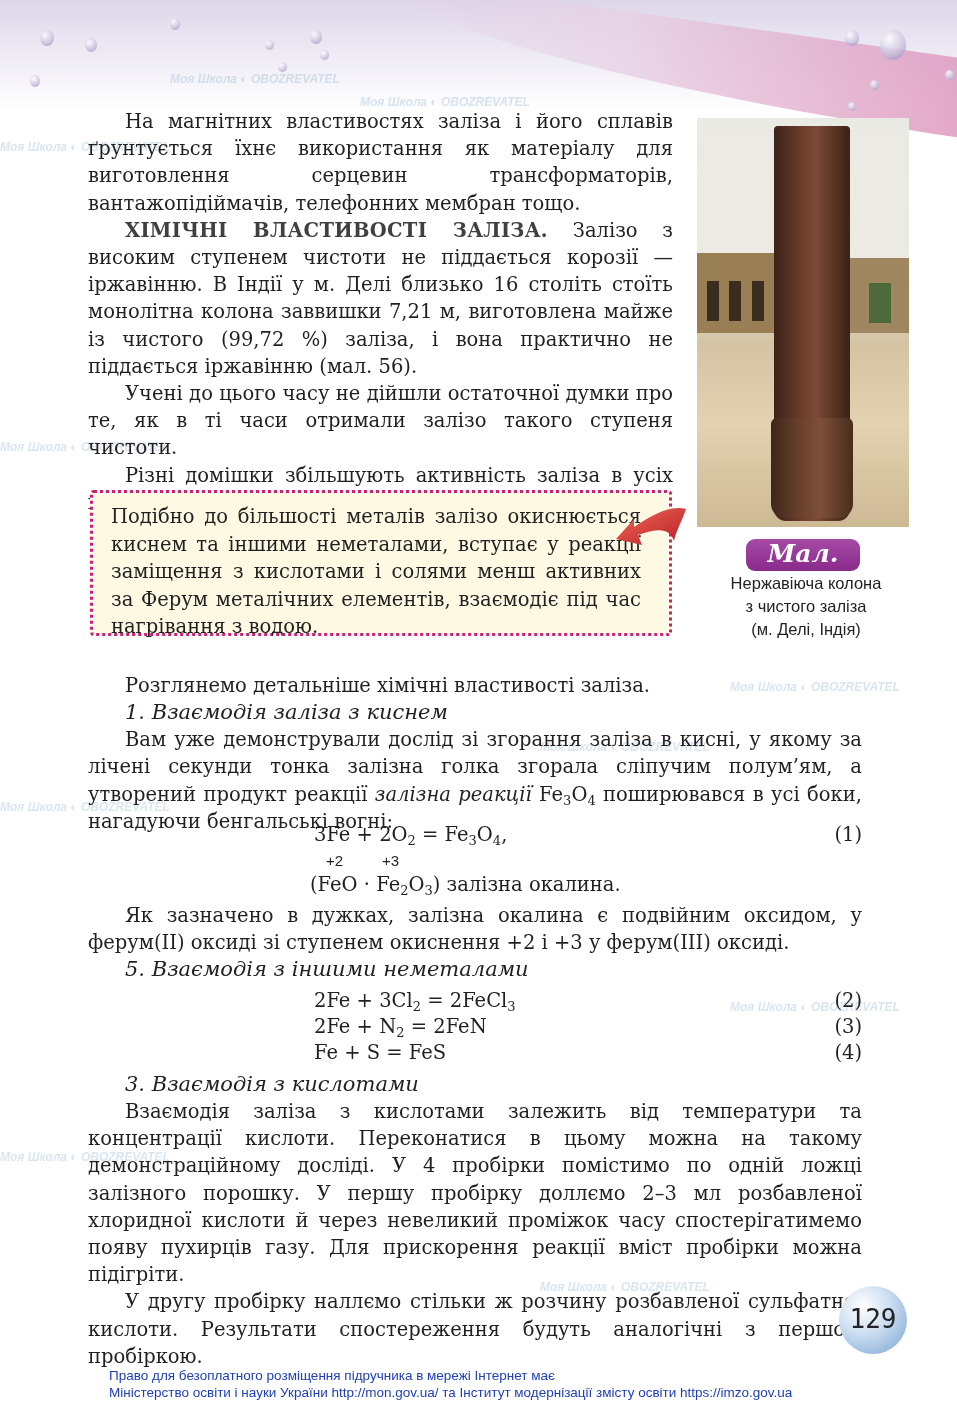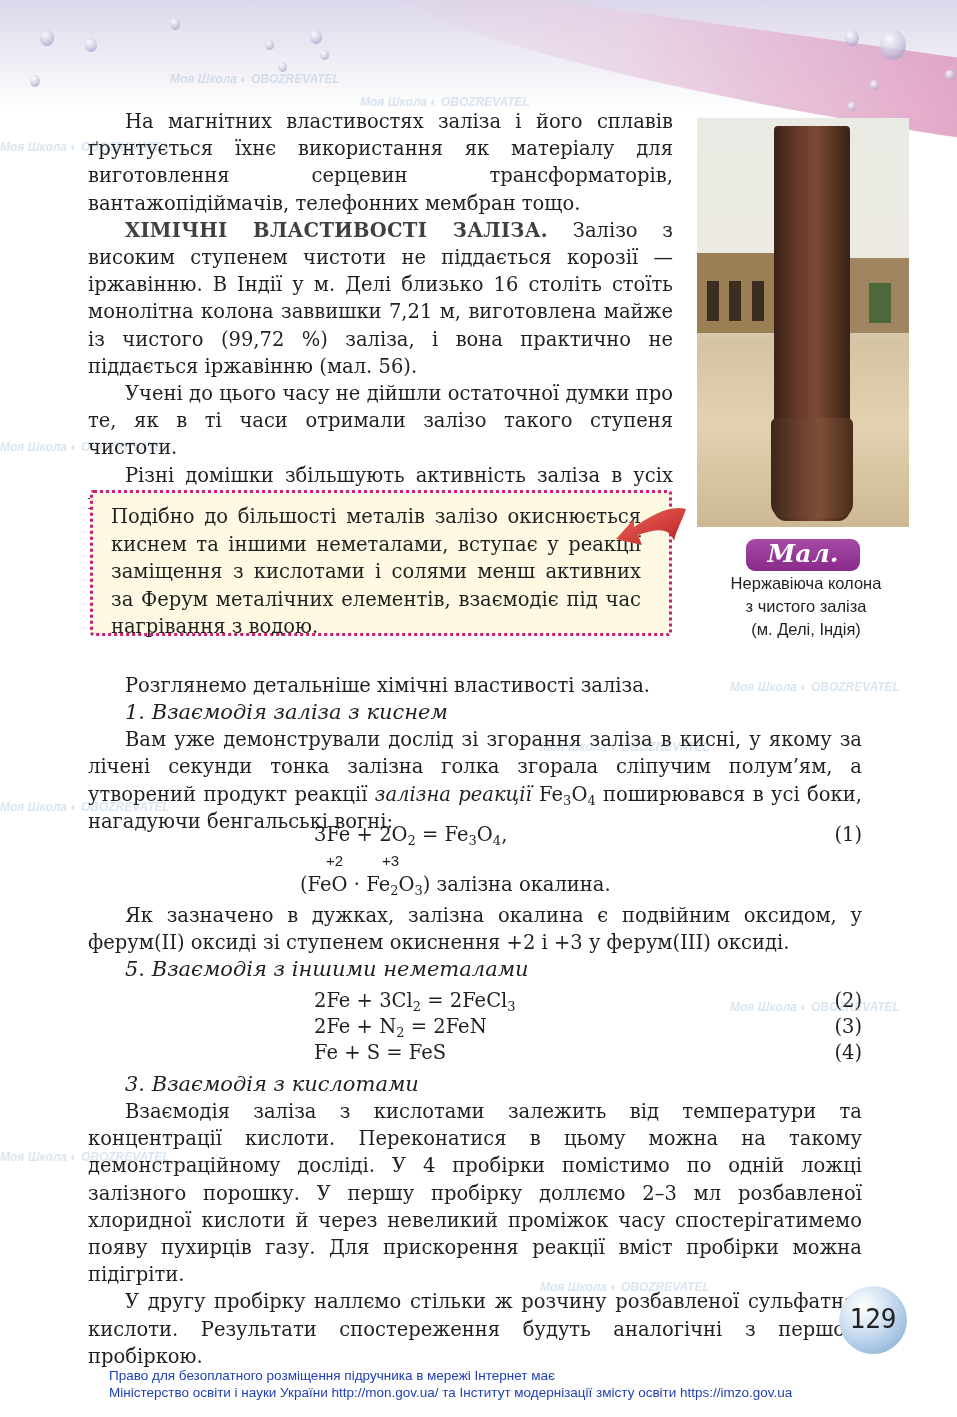--- a/index.html
+++ b/index.html
@@ -181,21 +181,21 @@
   <div class="italic-h">1. Взаємодія заліза з киснем</div>
   <p class="indent"><span>Вам уже демонстрували дослід зі згорання заліза в кисні, у якому за лічені секунди тонка залізна голка згорала сліпучим полум’ям, а утворений продукт реакції </span><em>залізна реакції</em> Fe<sub>3</sub>O<sub>4</sub><span> поширювався в усі боки, нагадуючи бенгальські вогні:</span></p>
 </div>
 
 <div class="eq" style="left:314px;top:822px;">
   <span>3Fe + 2O</span><sub>2</sub><span> = Fe</span><sub>3</sub><span>O</span><sub>4</sub><span>,</span>
 </div>
 <div class="eq-num" style="top:822px;">(1)</div>
 <div class="ox" style="left:326px;top:852px;">+2</div>
 <div class="ox" style="left:382px;top:852px;">+3</div>
-<div class="eq" style="left:300px;top:872px;">
+<div class="eq" style="left:310px;top:872px;">
   <span>(FeO · Fe</span><sub>2</sub><span>O</span><sub>3</sub><span>) залізна окалина.</span>
 </div>
 
 <div class="full" style="top:902px;">
   <p class="indent">Як зазначено в дужках, залізна окалина є подвійним оксидом, у ферум(ІІ) оксиді зі ступенем окиснення +2 і +3 у ферум(ІІІ) оксиді.</p>
   <div class="italic-h">5. Взаємодія з іншими неметалами</div>
 </div>
 
 <div class="eq" style="left:314px;top:988px;"><span>2Fe + 3Cl</span><sub>2</sub><span> = 2FeCl</span><sub>3</sub></div>
 <div class="eq-num" style="top:988px;">(2)</div>

